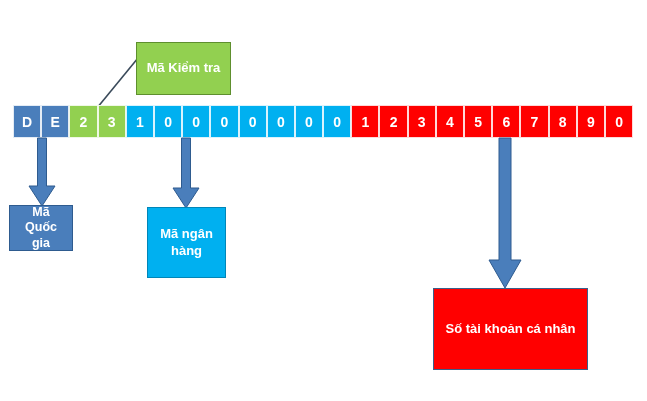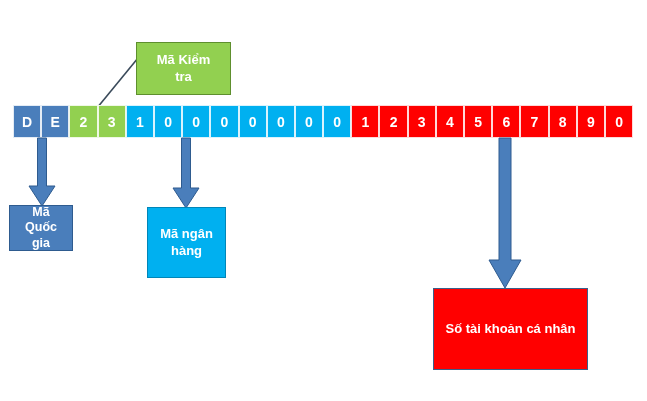--- a/index.html
+++ b/index.html
@@ -62,21 +62,21 @@
   }
 
   #box-check {
     left: 136px;
     top: 42px;
     width: 95px;
     height: 53px;
     background: #92d050;
     border: 1px solid #5e8f2e;
     font-size: 13px;
-    padding: 2px 12px;
+    padding: 2px 4px;
   }
   #box-country {
     left: 9px;
     top: 205px;
     width: 64px;
     height: 46px;
     background: #4a7ebb;
     border: 1px solid #2e5b8f;
     font-size: 12.5px;
     padding: 2px 16px;

